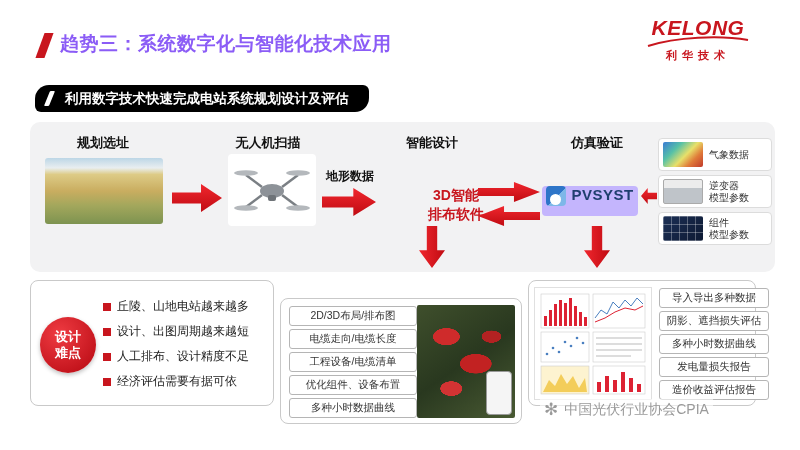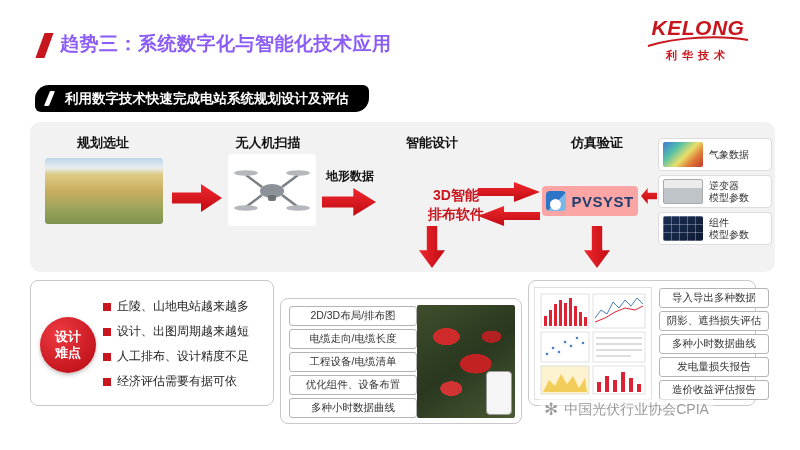--- a/index.html
+++ b/index.html
@@ -36,22 +36,22 @@
   .a4 { left:448px; top:84px; width:62px; height:20px; }
   .a5 { left:611px; top:66px; width:16px; height:16px; }
   .adown1 { left:389px; top:104px; width:26px; height:42px; }
   .adown2 { left:554px; top:104px; width:26px; height:42px; }
 
   .drone-box { position:absolute; left:198px; top:32px; width:88px; height:72px; background:#fff; border-radius:4px;
                display:flex; align-items:center; justify-content:center; }
   .terrain-label { position:absolute; left:296px; top:46px; font-size:12px; font-weight:bold; color:#111; }
   .software-label { position:absolute; left:426px; top:64px; transform:translateX(-50%); text-align:center;
                     color:#c8161e; font-size:14px; font-weight:bold; line-height:1.35; white-space:pre-line; }
-  .pvsyst { position:absolute; left:512px; top:64px; width:96px; height:30px; background:#fca5a5; border-radius:4px;
-            display:flex; align-items:center; justify-content:center; gap:5px; }
+  .pvsyst { position:absolute; left:512px; top:64px; width:96px; height:30px; background:#c4b5fd; border-radius:4px;
+            display:flex; justify-content:center; gap:5px; }
   .pvsyst-icon { width:20px; height:20px; border-radius:4px; background:linear-gradient(135deg,#2e75c8 0 55%,#7db7e8 55% 100%); position:relative; flex:none; }
   .pvsyst-icon::after { content:""; position:absolute; left:4px; top:8px; width:11px; height:11px; border-radius:50%; background:#fff; }
   .pvsyst-text { font-size:15px; font-weight:bold; color:#1f3f6e; letter-spacing:.5px; }
 
   .input-row { position:absolute; left:628px; width:114px; height:33px; background:#fff; border:1px solid #dcdcdc;
                border-radius:4px; display:flex; align-items:center; padding:3px 4px; gap:6px; }
   .ir1{top:16px} .ir2{top:53px} .ir3{top:90px}
   .thumb { width:40px; height:25px; border-radius:2px; flex:none; }
   .thumb-weather { background:linear-gradient(135deg,#3a7bd5 0%,#56c1a7 30%,#e8e06a 55%,#e07b39 75%,#c0392b 100%); }
   .thumb-inverter { background:linear-gradient(180deg,#ececec 0 35%,#bfc4c9 35% 100%); border:1px solid #aaa; }

